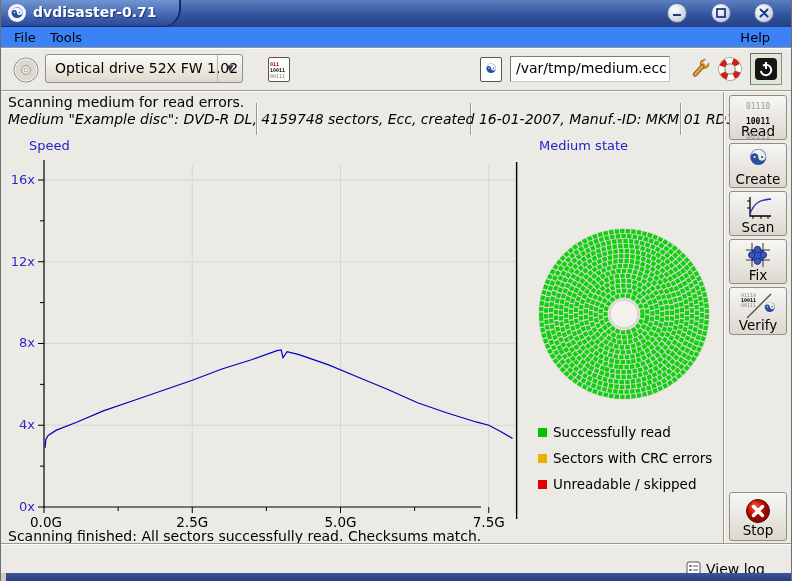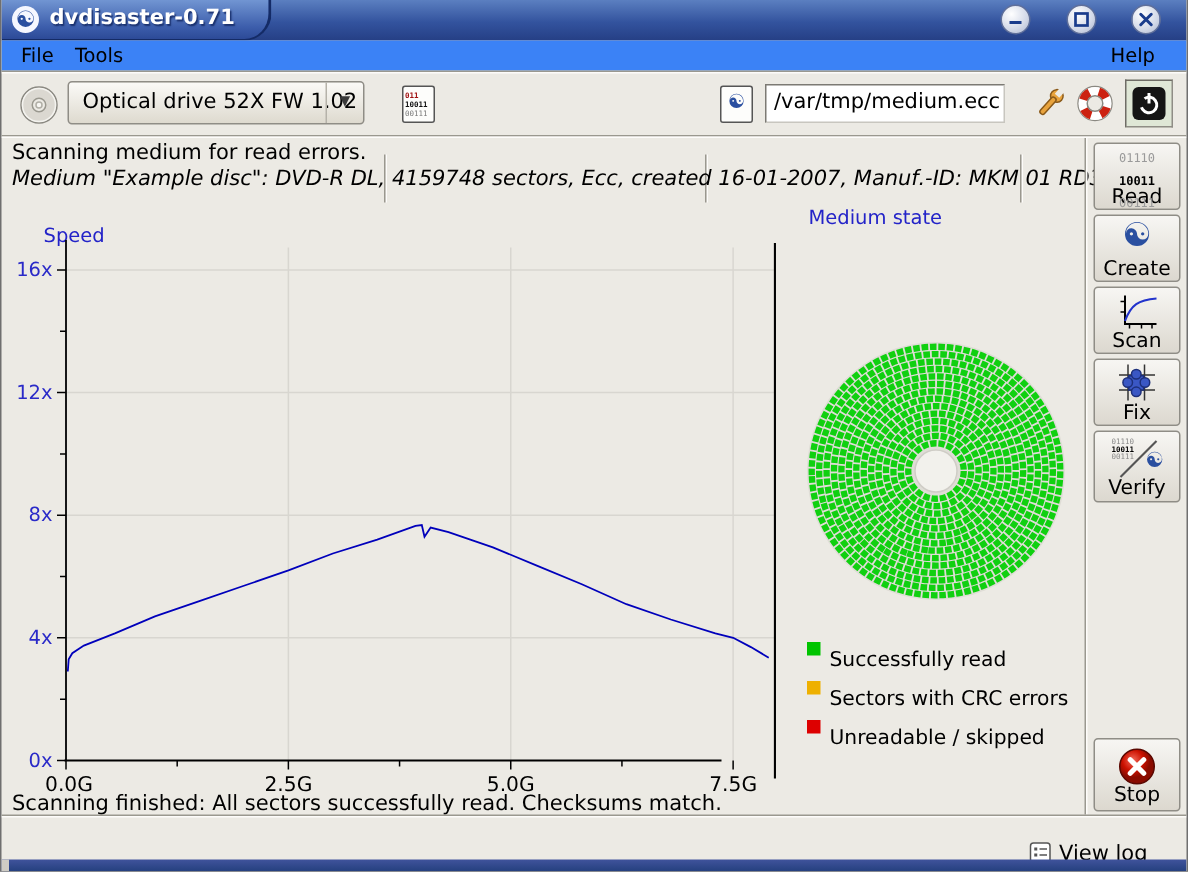--- a/index.html
+++ b/index.html
@@ -47,28 +47,28 @@
     font-size:5px;line-height:6px;letter-spacing:0;}
   .doc-rows .r1{color:#a01010;font-weight:bold}.doc-rows .r2{color:#111;font-weight:bold}.doc-rows .r3{color:#777}
   .doc-yy{position:absolute;left:0;top:3px;width:100%;text-align:center;font-size:13px;color:#2a4fa0;}
   .powerbox{position:absolute;left:749px;top:4px;width:32px;height:32px;background:#dfe7d6;
     border:1px solid #8f8d86;border-top-color:#6f6d66;border-left-color:#6f6d66;box-sizing:border-box;}
   .powerbox .pwr{position:absolute;left:4px;top:4px;width:22px;height:22px;background:#151515;border-radius:4px;}
   
   .stat1{position:absolute;left:7px;top:94px;font-size:14px;white-space:nowrap;}
   .stat2{position:absolute;left:7px;top:111px;font-size:14px;font-style:italic;white-space:nowrap;}
   
-  .chart-title{position:absolute;left:28px;top:138px;color:#2323c8;font-size:13px;margin-top:12px;}
+  .chart-title{position:absolute;left:28px;top:138px;color:#2323c8;font-size:13px;}
   .medium-title{position:absolute;left:538px;top:138px;color:#2323c8;font-size:13px;}
   #speed-svg{position:absolute;left:0;top:135px;}
   #disc-svg{position:absolute;left:534px;top:225px;}
   .legend{position:absolute;left:537px;top:424px;}
   .legend-row{position:relative;height:26px;}
   .legend-swatch{position:absolute;left:0;top:4px;width:9px;height:9px;}
-  .legend-label{position:absolute;left:15px;top:8px;font-size:13.5px;white-space:nowrap;}
+  .legend-label{position:absolute;left:15px;top:0;font-size:13.5px;white-space:nowrap;}
   
   .side-sep{position:absolute;left:722px;top:92px;height:451px;}
   .side-btn{position:absolute;left:728px;width:58px;height:45px;
     background:linear-gradient(180deg,#f7f6f3,#dcd8cf);border:1px solid #8f8d86;border-radius:3px;
     box-sizing:border-box;text-align:center;padding:0;font-family:inherit;font-size:13px;color:#000;}
   .side-btn .sicon{display:block;height:27px;position:relative;}
   .side-btn .slabel{display:block;line-height:14px;font-size:13.5px;}
   .digits{font-family:"DejaVu Sans Mono","Liberation Mono",monospace;font-size:8px;line-height:8px;padding-top:2px;}
   .digits .d1,.digits .d3{color:#9a9a9a}.digits .d2{color:#000;font-weight:bold}
   .yy-big{font-size:22px;color:#2a4fa0;line-height:26px;}

